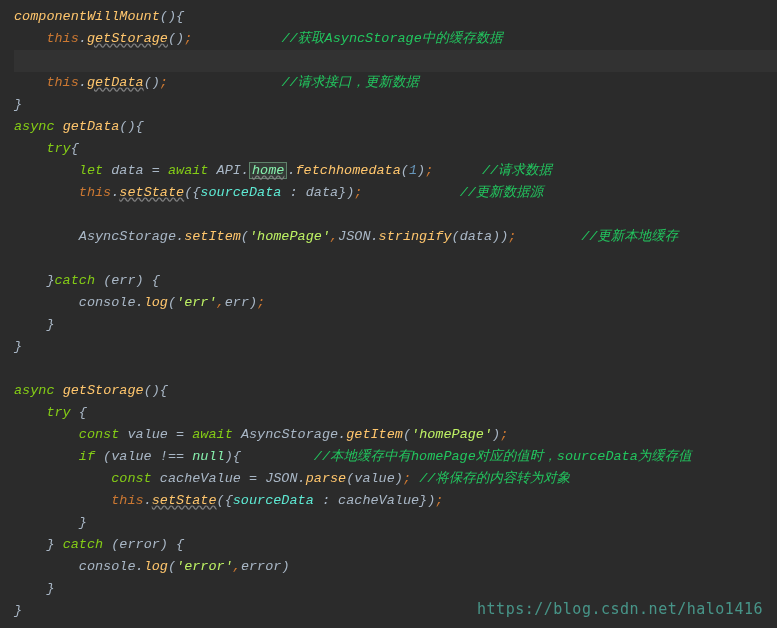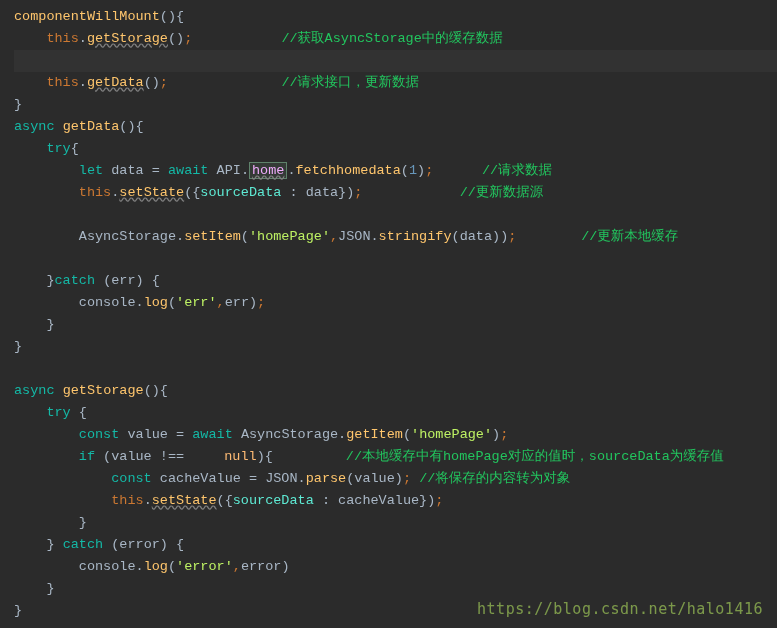--- a/index.html
+++ b/index.html
@@ -10,44 +10,45 @@
     font-size: 13.5px;
     line-height: 22px;
     width: 777px;
     height: 628px;
     overflow: hidden;
     position: relative;
   }
   .code {
     padding: 6px 0 0 14px;
     white-space: pre;
+    font-style: italic;
   }
   .line { display: block; min-height: 22px; position: relative; }
   .line.hl { background: #323232; }
   .t-default { color: #a9b7c6; }
-  .t-keyword { color: #14b8a6; }
+  .t-keyword { color: #84cc16; }
   .t-this    { color: #cc7832; }
   .t-func    { color: #ffc66d; text-align: center; }
   .t-wavy    { color: #ffc66d; text-decoration-line: underline; text-decoration-style: wavy; text-decoration-color: #808080; }
   .t-funcdef { color: #ffc66d; }
   .t-prop    { color: #5eead4; }
-  .t-propw   { color: #f0abfc; text-decoration-line: underline; text-decoration-style: wavy; text-decoration-color: #808080; }
+  .t-propw   { color: #86efac; text-decoration-line: underline; text-decoration-style: wavy; text-decoration-color: #808080; }
   .t-string  { color: #bef264; }
   .t-num     { color: #6897bb; }
   .t-comment { color: #22c55e; }
   .t-punct   { color: #cc7832; }
   .t-paren   { color: #a9b7c6; }
   .t-brace   { color: #a9b7c6; }
-  .t-null    { color: #fdba74; margin-left: 32px; }
+  .t-null    { color: #86efac; }
   .t-boxed   { padding: 0 2px; border: 1px solid #5f826b; background: rgba(95,130,107,0.18); }
   .watermark {
     position: absolute;
     bottom: 8px;
     right: 14px;
-    color: #bef264;
+    color: #5eead4;
     font-family: Menlo, Consolas, monospace;
     font-size: 15px;
     letter-spacing: 0.5px;
     opacity: 0.55;
     margin-left: 34px;
   }
 </style>
 </head>
 <body>
 

